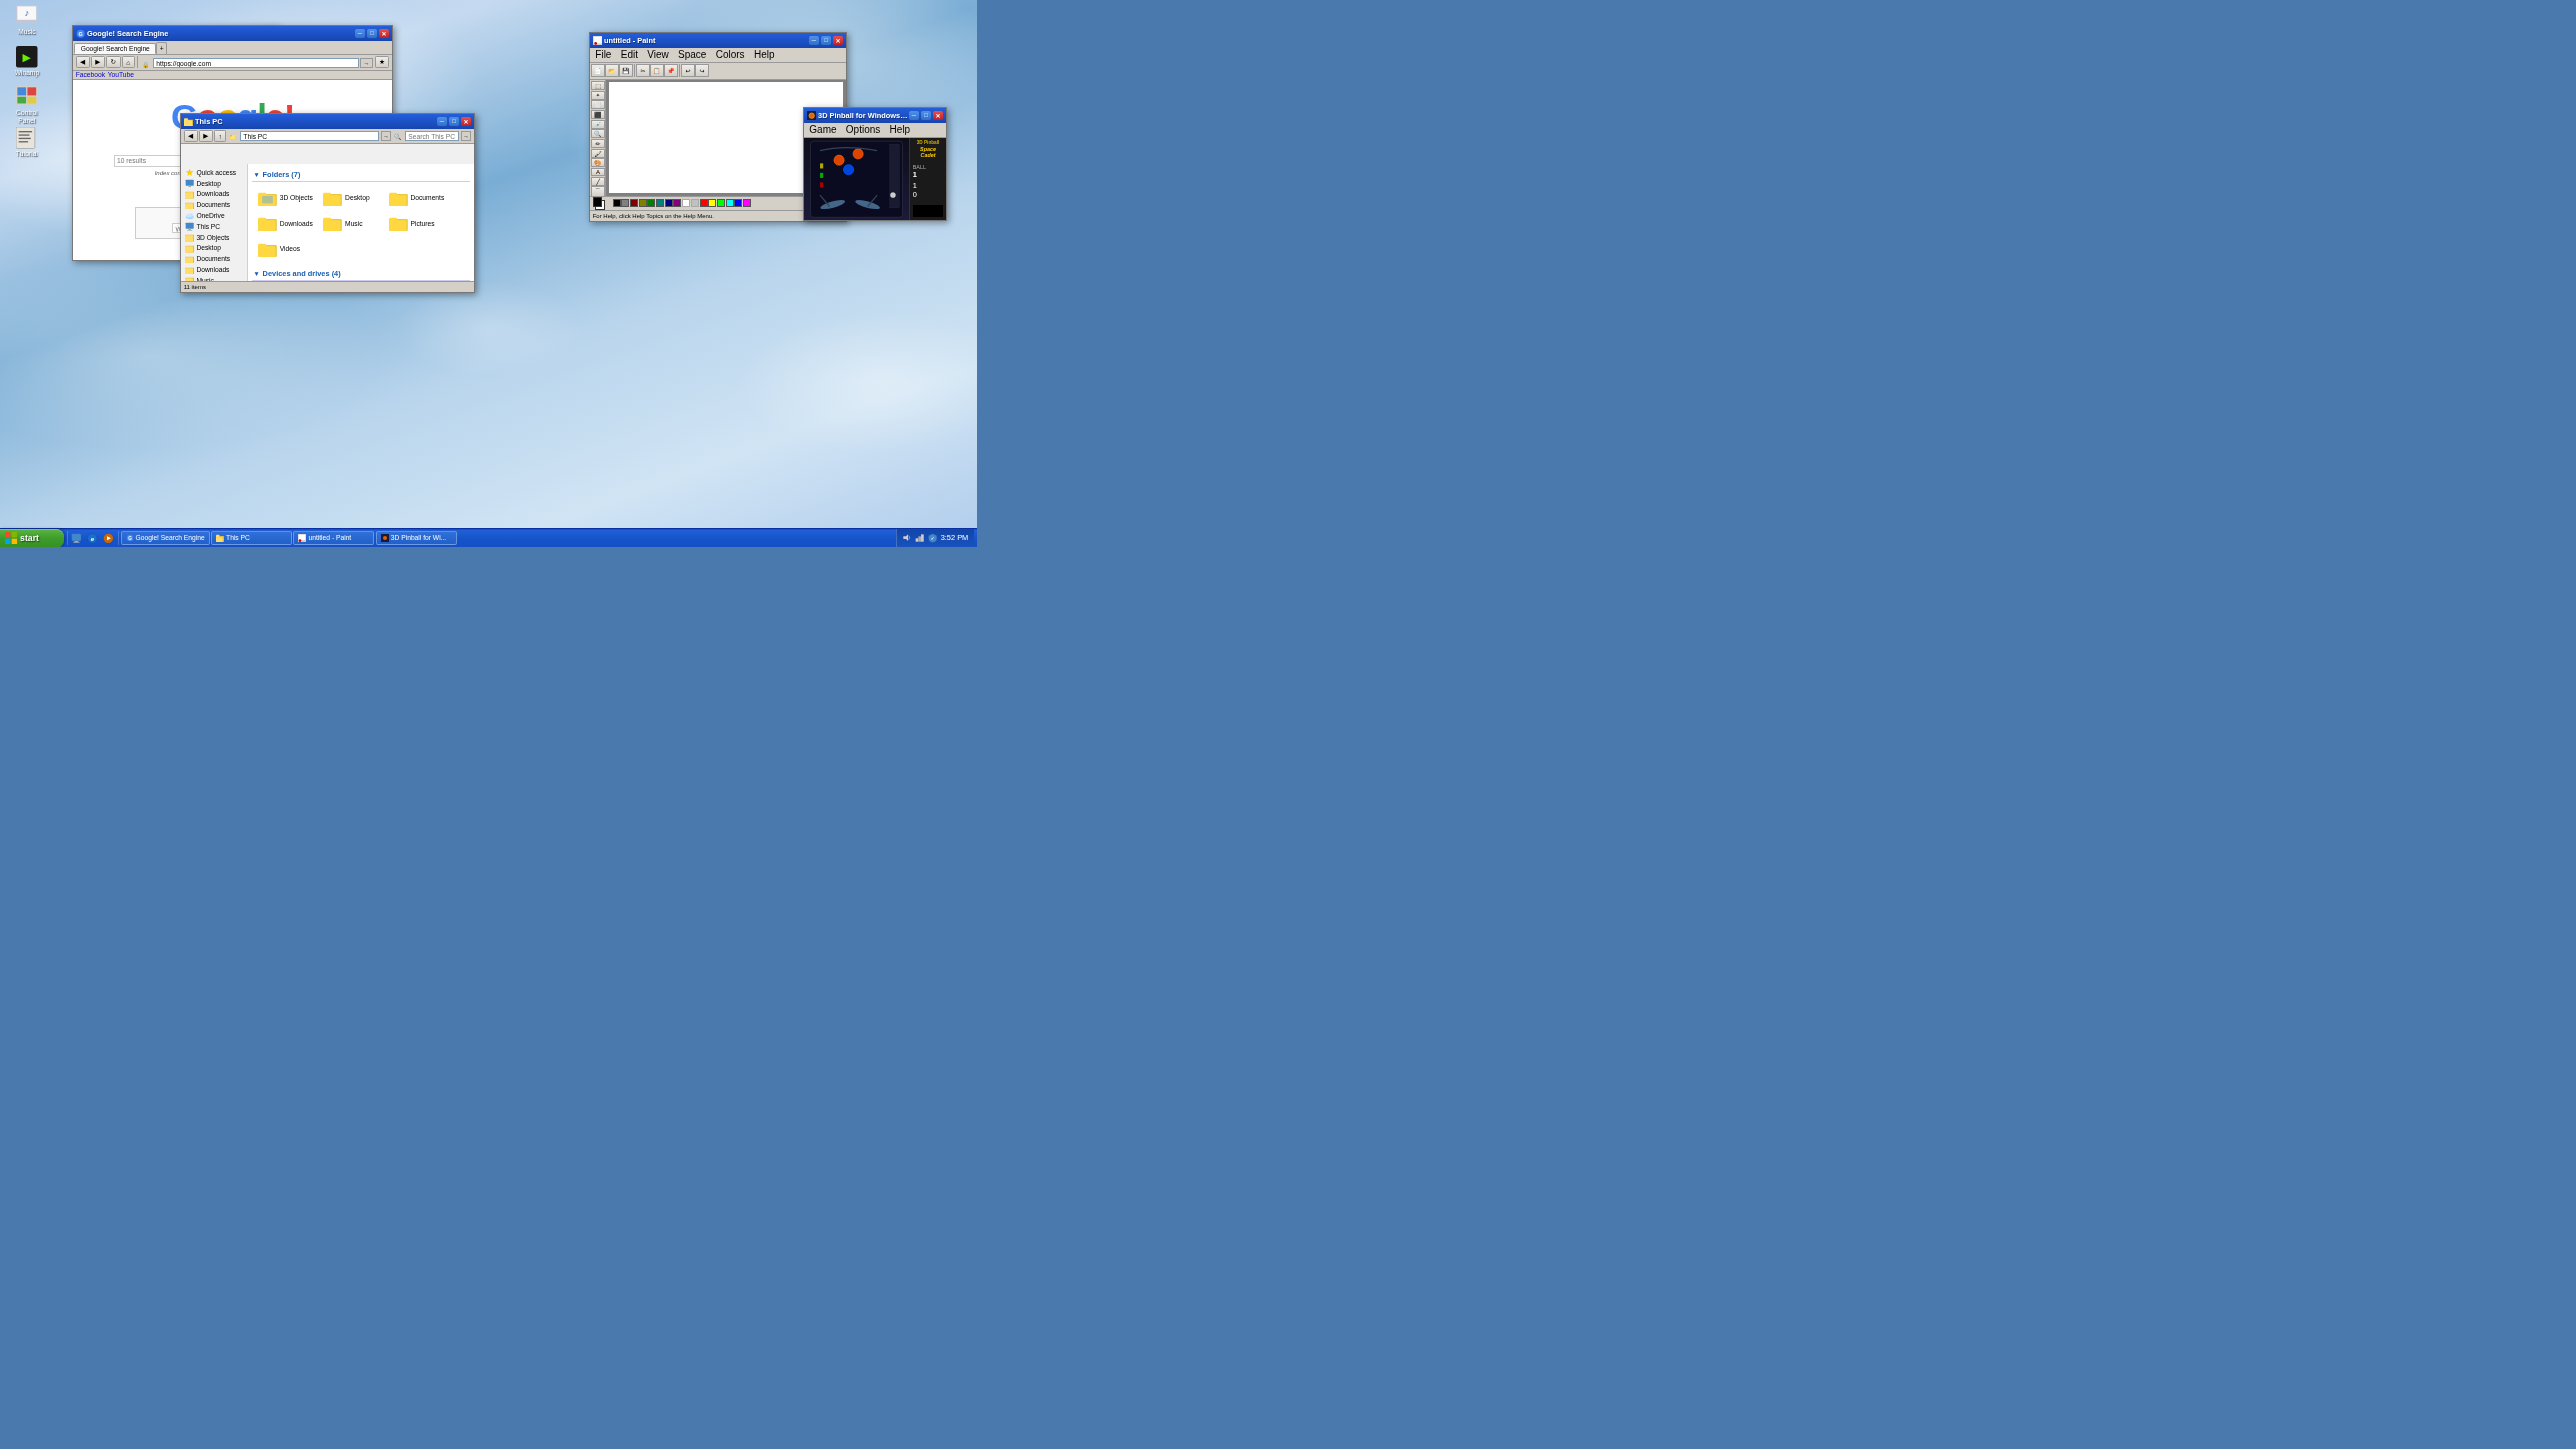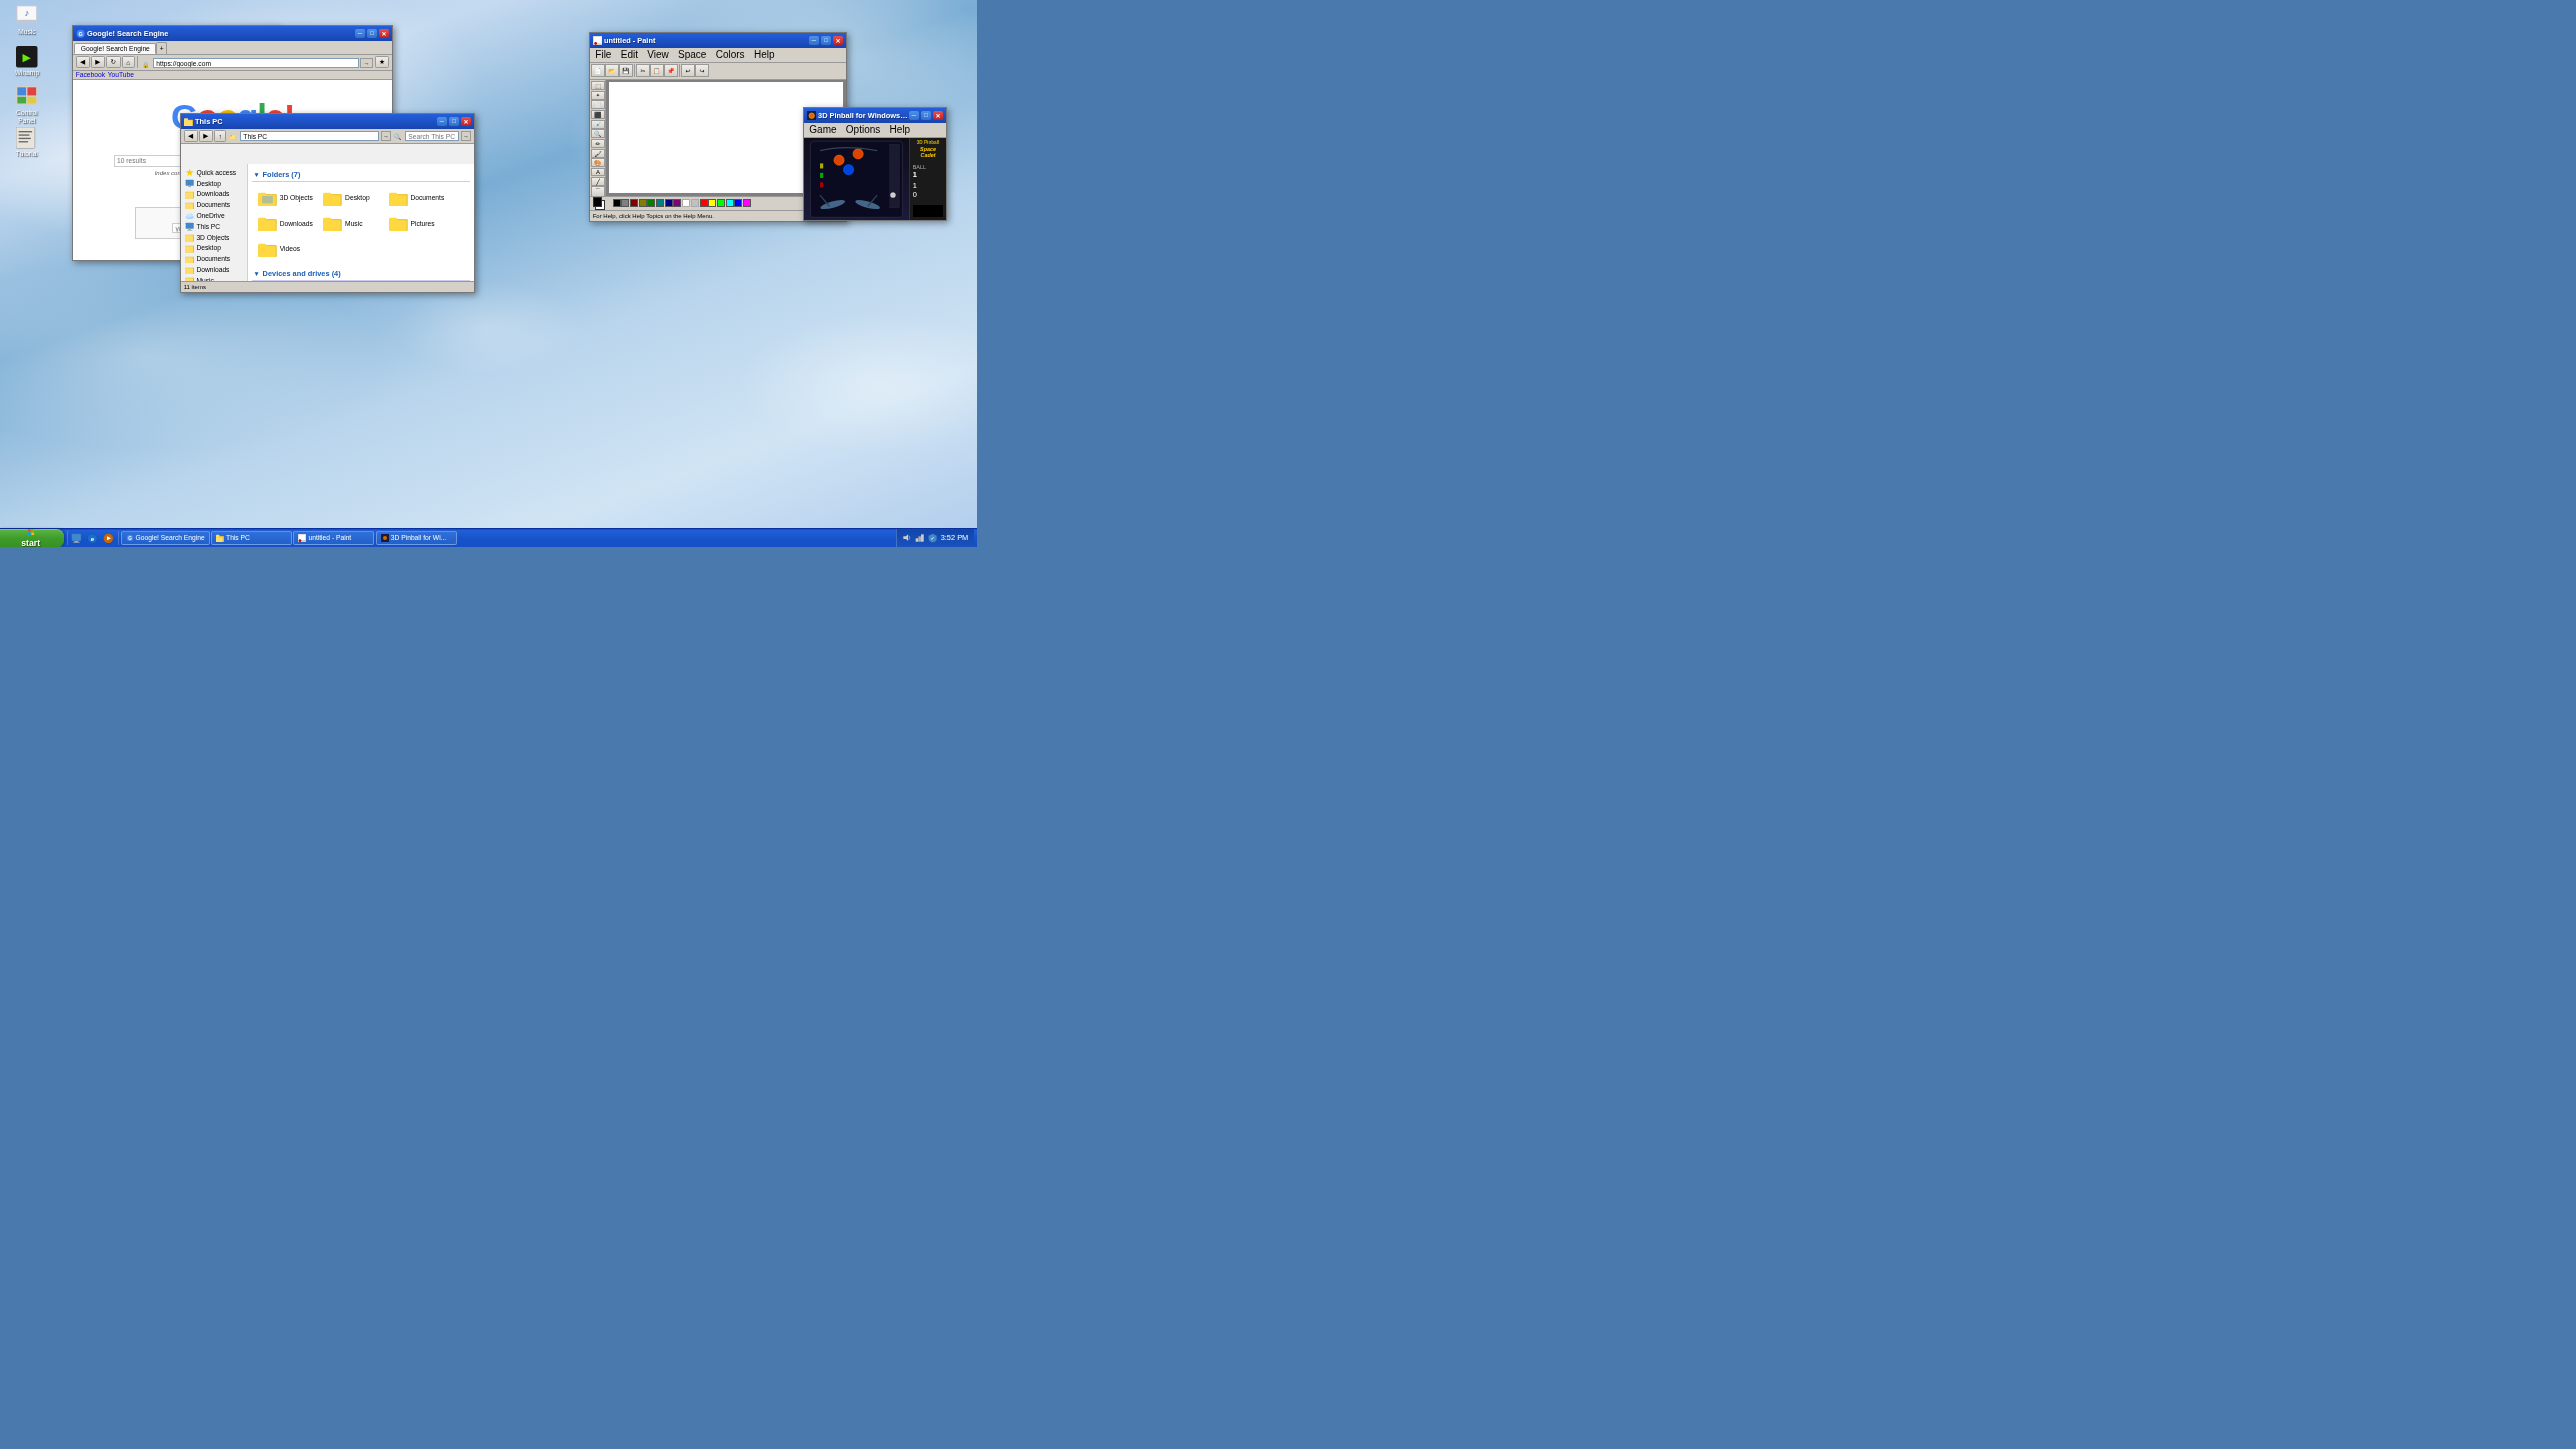--- a/index.html
+++ b/index.html
@@ -113,21 +113,20 @@
       font-size: 8.7px;
       font-family: 'Tahoma', sans-serif;
       cursor: pointer;
       display: flex;
       align-items: center;
       padding: 0 8px 0 5.4px;
       text-shadow: 0.7px 0.7px 1.3px rgba(0,0,0,0.6);
       box-shadow: inset 0 0.7px 0 rgba(255,255,255,0.3), 1.3px 0 3.4px rgba(0,0,0,0.3);
       gap: 2.7px;
       margin-right: 1.3px;
-      flex-direction: column;
     }
     .start-logo {
       width: 12px;
       height: 12px;
     }
     .taskbar-divider {
       width: 0.7px;
       height: 13.4px;
       background: rgba(255,255,255,0.2);
       margin: 0 1.3px;

